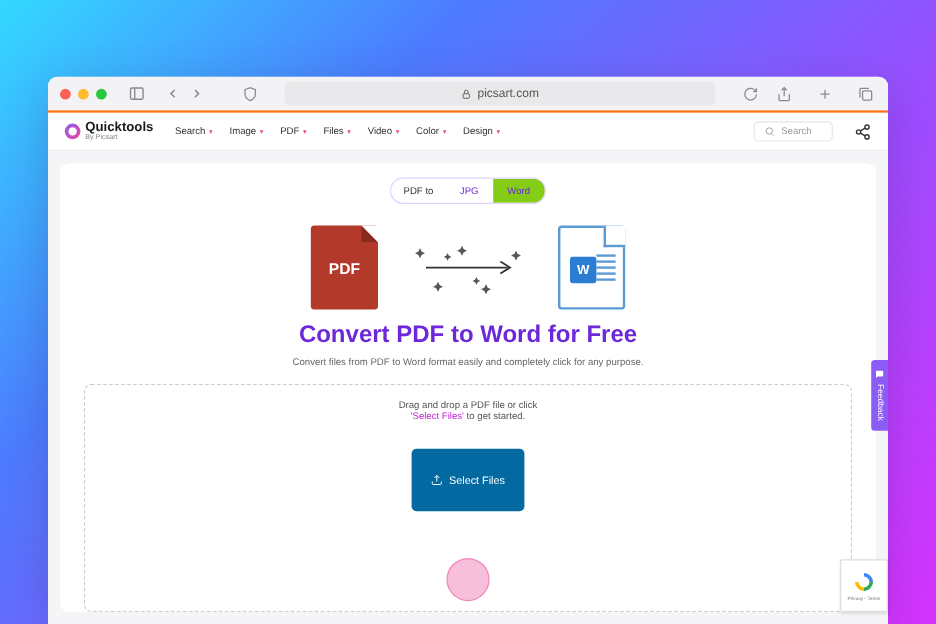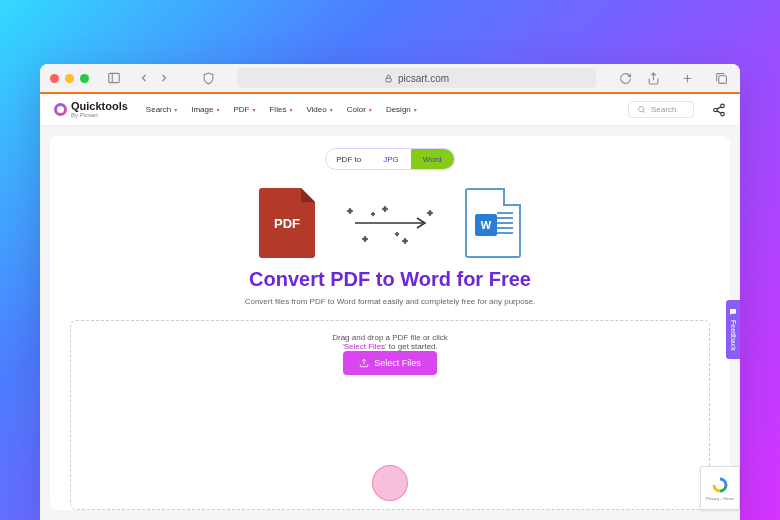--- a/index.html
+++ b/index.html
@@ -43,21 +43,21 @@
 .word-ico{width:56px;height:70px;border:2px solid #5b9bd5;border-radius:3px;background:#fff;position:relative}
 .word-ico::before{content:'';position:absolute;top:-2px;right:-2px;width:16px;height:16px;background:#fff;border-left:2px solid #5b9bd5;border-bottom:2px solid #5b9bd5}
 .word-inner{position:absolute;left:8px;top:24px;width:22px;height:22px;background:#2b7cd3;border-radius:2px;display:flex;align-items:center;justify-content:center;color:#fff;font-size:11px;font-weight:700}
 .word-lines{position:absolute;right:6px;top:22px;width:16px;display:flex;flex-direction:column;gap:3px}
 .word-lines span{height:2px;background:#5b9bd5}
 .title{font-size:20px;color:#6d28d9;font-weight:700;margin-bottom:6px}
 .subtitle{font-size:8px;color:#666;margin-bottom:14px}
 .dropzone{border:1px dashed #ccc;border-radius:6px;width:100%;flex:1;display:flex;flex-direction:column;align-items:center;padding-top:12px}
 .dz-line{font-size:8px;color:#555}
 .dz-hl{color:#c026d3}
-.btn{margin-top:0;background:#d946ef;color:#fff;font-size:9px;padding:7px 16px;border-radius:4px;border:none;display:flex;align-items:center;gap:5px;cursor:pointer;position:relative;z-index:2}
+.btn{margin-top:23px;background:#0369a1;color:#fff;font-size:9px;padding:21px 16px;border-radius:4px;border:none;display:flex;align-items:center;gap:5px;cursor:pointer;position:relative;z-index:2}
 .cursor{position:absolute;width:36px;height:36px;border-radius:50%;background:rgba(236,72,153,.35);border:1px solid rgba(236,72,153,.5);bottom:8px;left:50%;transform:translateX(-50%);z-index:1}
 .feedback{position:absolute;right:40px;top:300px;background:#8b5cf6;color:#fff;font-size:7px;padding:8px 3px;writing-mode:vertical-rl;border-radius:3px 0 0 3px;display:flex;align-items:center;gap:4px}
 .recaptcha{position:absolute;right:40px;bottom:10px;width:40px;height:44px;background:#fff;border:1px solid #ddd;border-radius:2px;box-shadow:0 1px 3px rgba(0,0,0,.1);display:flex;flex-direction:column;align-items:center;justify-content:center;gap:2px}
 .recaptcha svg{width:18px;height:18px}
 .recaptcha-txt{font-size:4px;color:#777}
 </style>
 </head>
 <body>
 
 <div class="browser">
@@ -215,21 +215,21 @@
               <span></span>
               <span></span>
               <span></span>
               <span></span>
               <span></span>
             </div>
         </div>
       </div>
 
       <div class="title">Convert PDF to Word for Free</div>
-      <div class="subtitle">Convert files from PDF to Word format easily and completely free for any purpose.</div>
+      <div class="subtitle">Convert files from PDF to Word format easily and completely click for any purpose.</div>
 
       <div class="dropzone" style="position:relative">
         <div class="dz-line">Drag and drop a PDF file or click</div>
         <div class="dz-line"><span class="dz-hl">'Select Files'</span><span> to get started.</span></div>
         <div class="cursor"></div>
         <button class="btn">
           <svg viewBox="0 0 24 24" width="10" height="10" fill="none" stroke="currentColor" stroke-width="2">
               <path d="M21 15v4a2 2 0 0 1-2 2H5a2 2 0 0 1-2-2v-4"></path>
               <polyline points="17 8 12 3 7 8"></polyline>
               <line x1="12" y1="3" x2="12" y2="15"></line>

